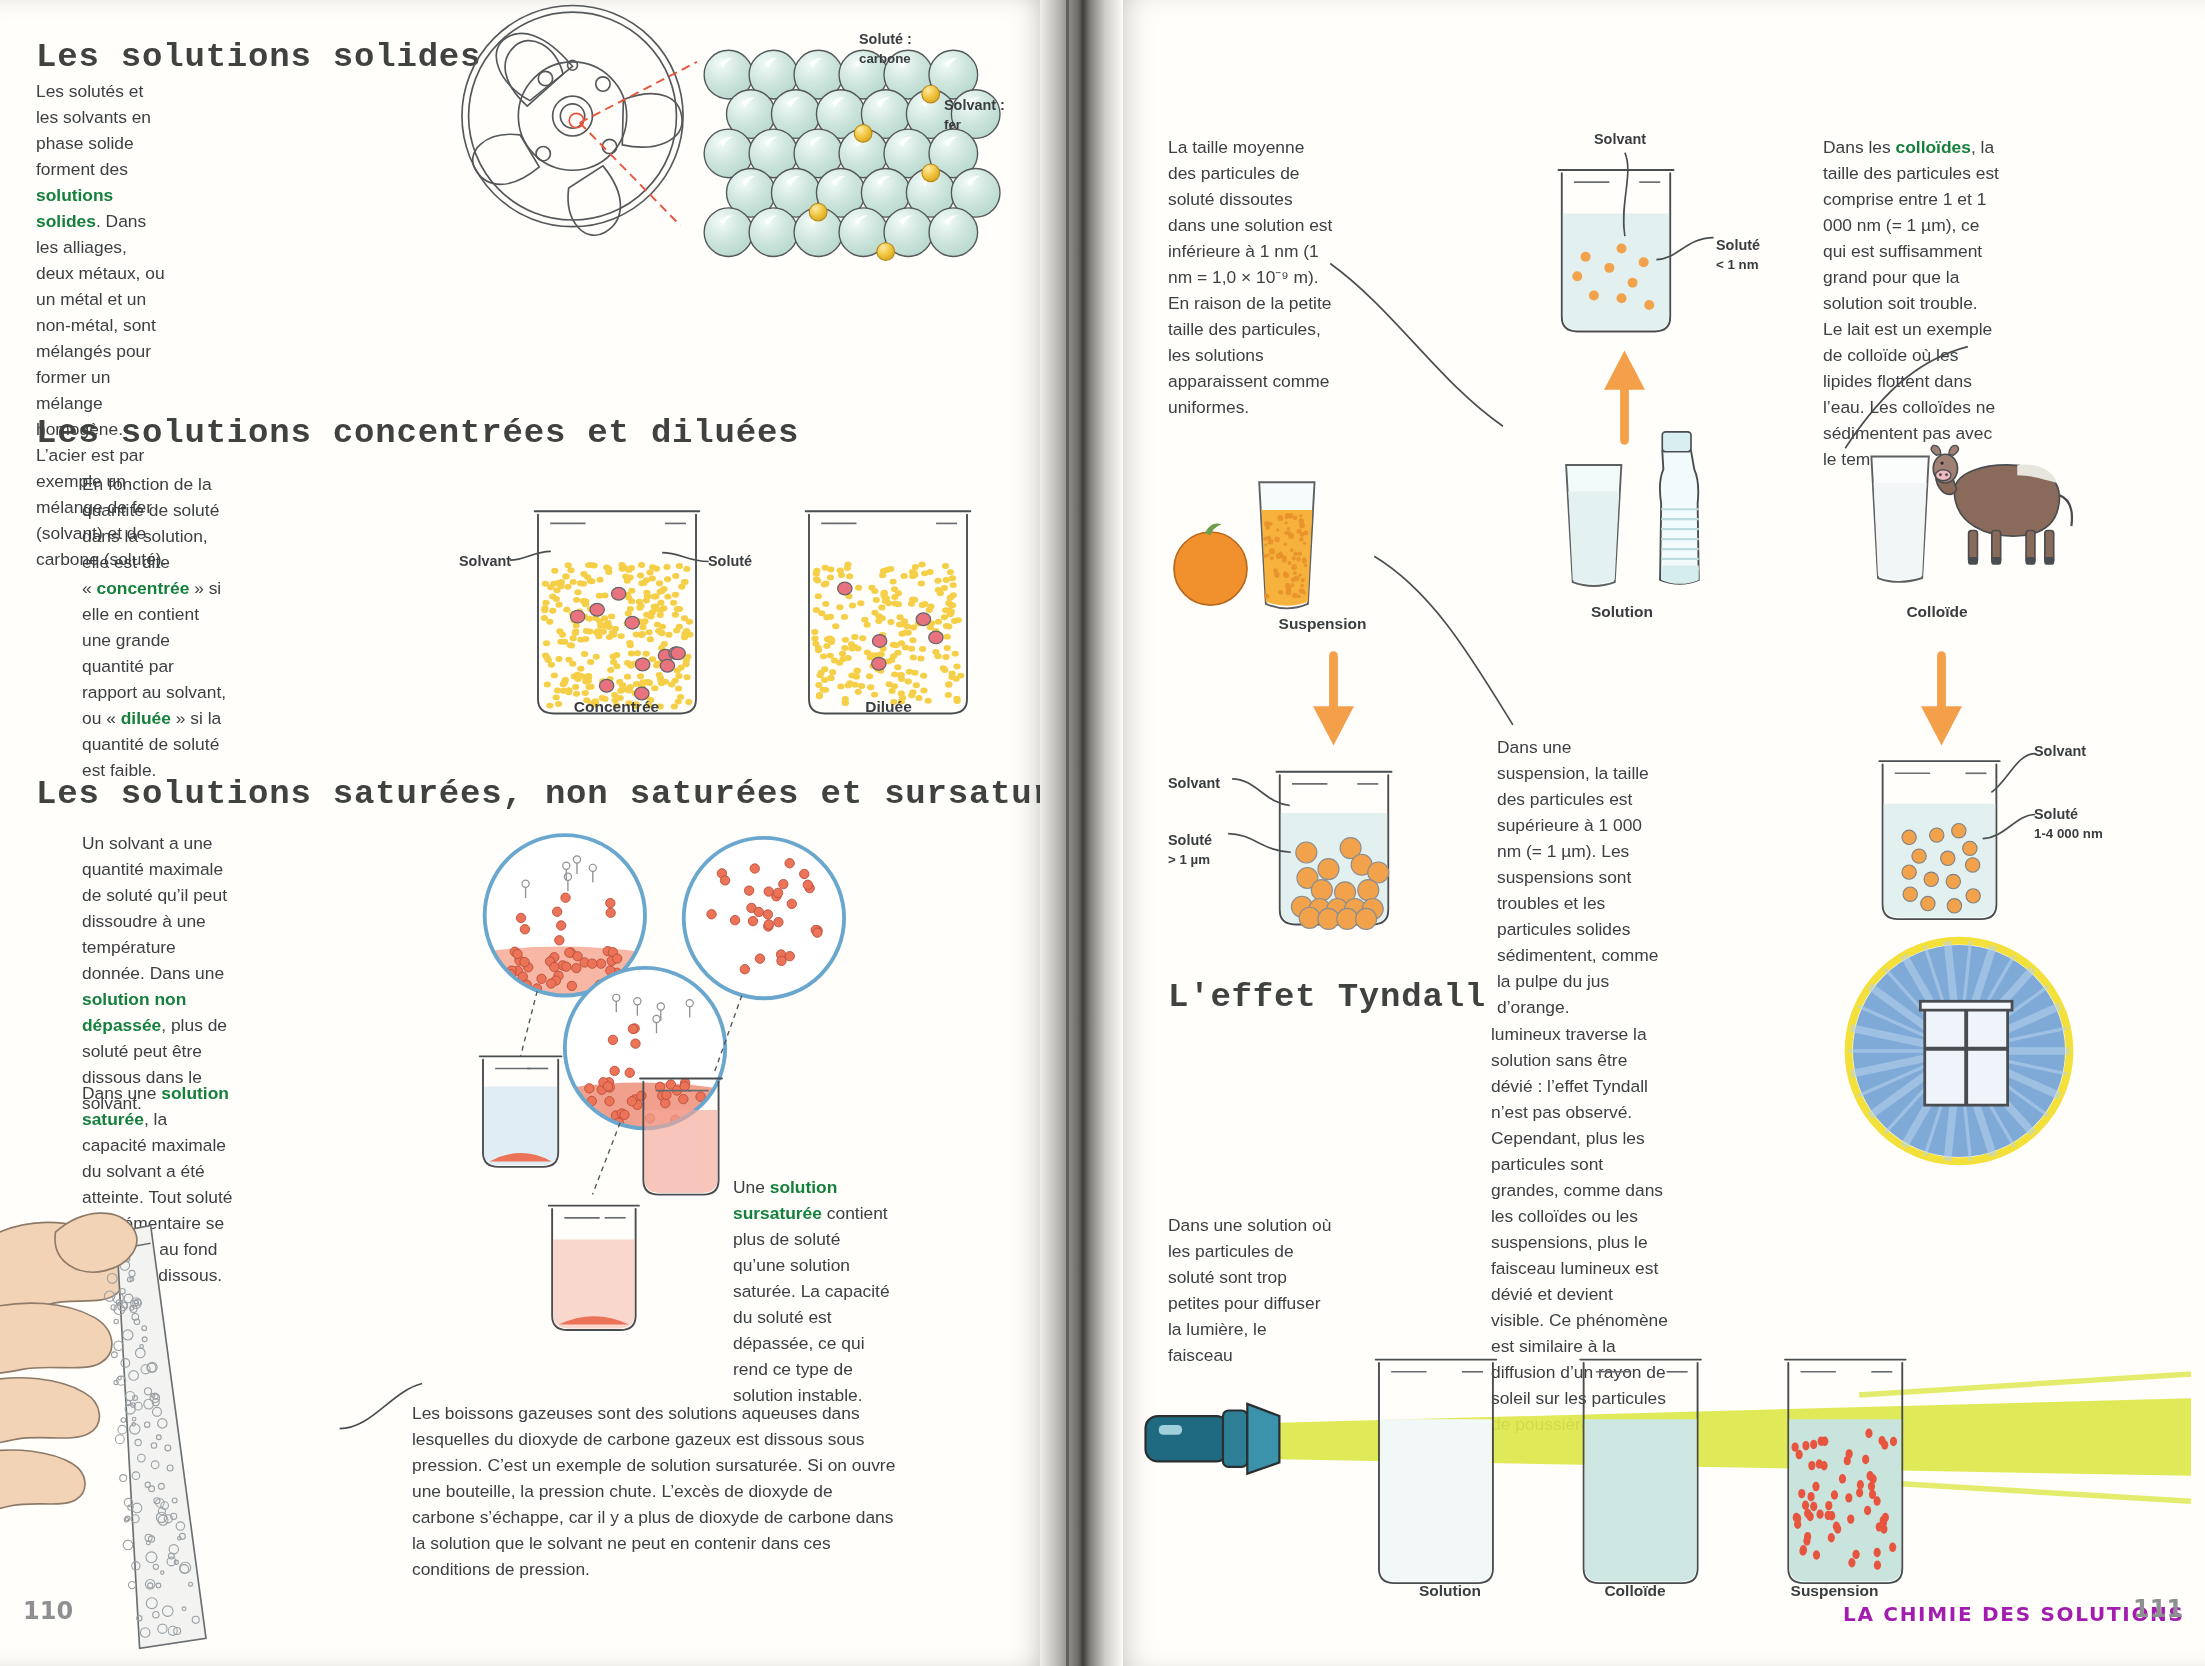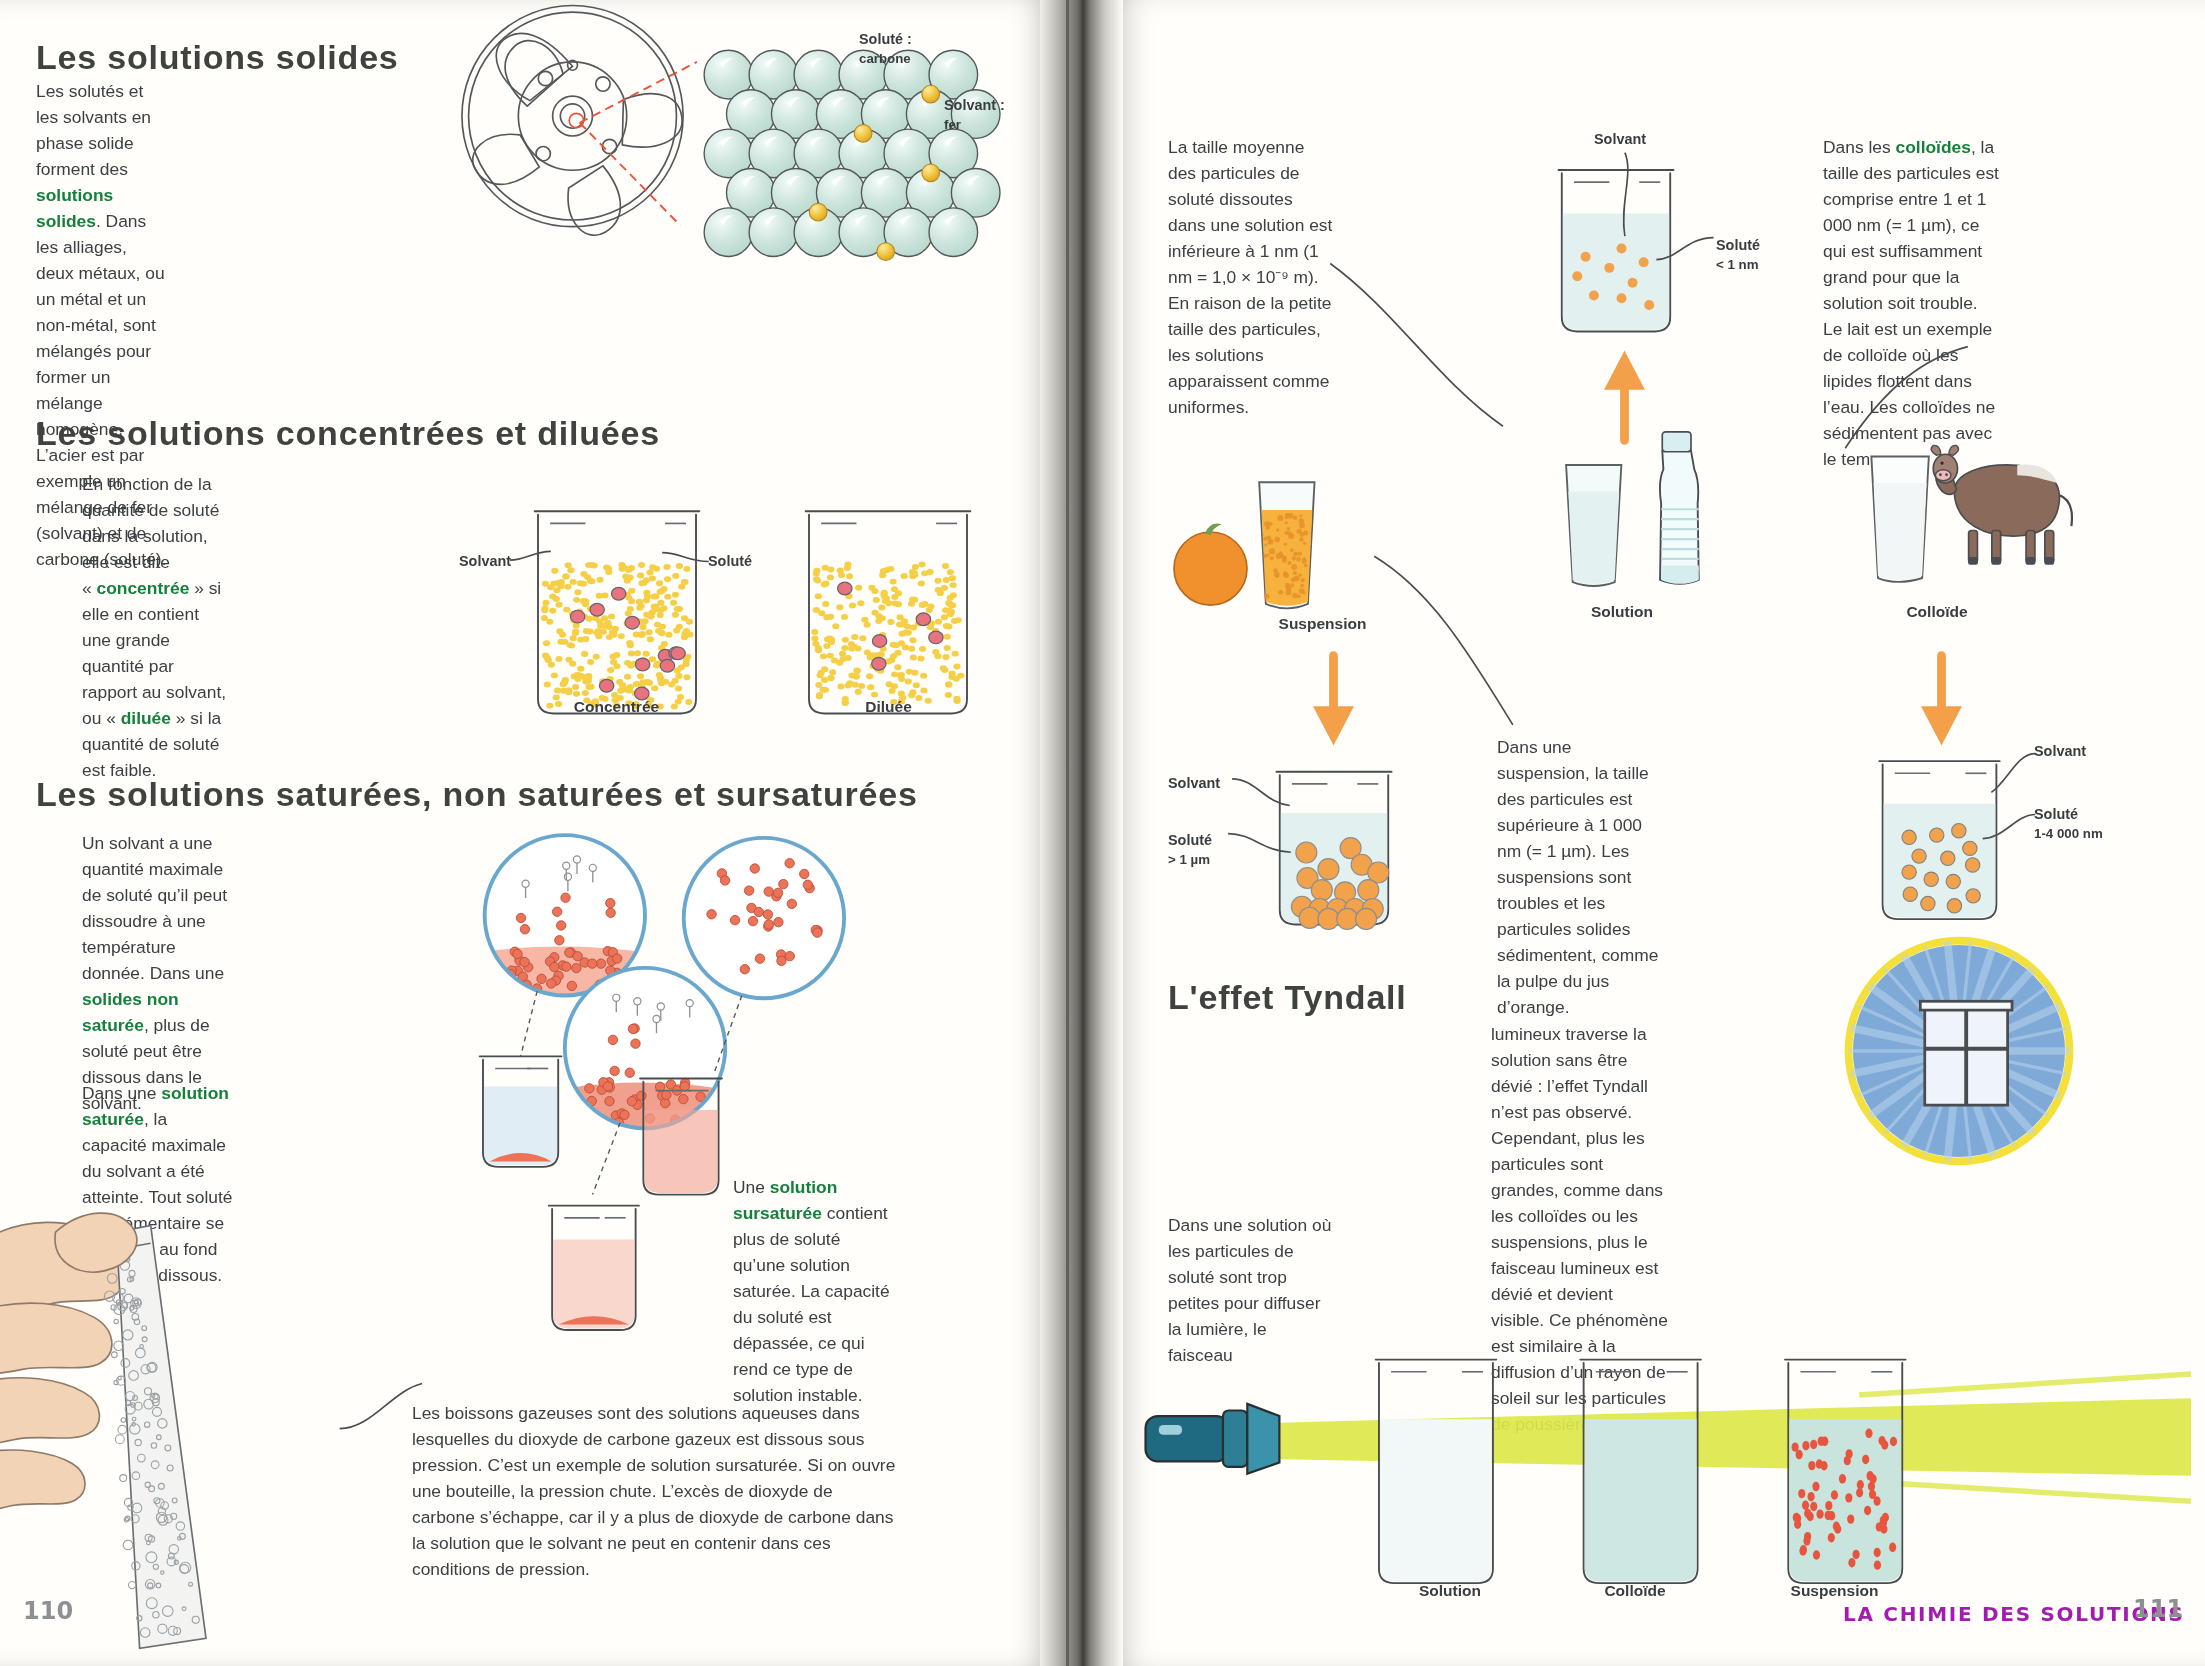--- a/index.html
+++ b/index.html
@@ -8,21 +8,21 @@
 
   
   .paper{position:absolute;top:0;bottom:0;background:#fffefb;}
   #leftpaper{left:0;width:1051px;box-shadow:inset -22px 0 33px -16.6px rgba(0,0,0,.35);}
   #rightpaper{left:1115px;right:0;box-shadow:inset 22px 0 33px -16.6px rgba(0,0,0,.28);}
   #gutter{position:absolute;left:1040px;top:0;width:83px;height:100%;
     background:linear-gradient(to right,#efeee9 0%,#b9b7b0 22%,#6d6b66 46%,#3f3e3b 52%,#7e7c76 60%,#cdcbc4 78%,#fdfcf9 100%);}
   #gutter:before{content:"";position:absolute;left:25.5px;top:0;width:3.3px;height:100%;background:rgba(0,0,0,.35);}
 
   
-  .h1{position:absolute;font-family:Liberation Sans, sans-serif;font-weight:700;
+  .h1{position:absolute;font-family:Liberation Mono, monospace;font-weight:700;
       color:#3f423f;font-size:34px;letter-spacing:0.8px;white-space:nowrap;}
   .body{position:absolute;color:#3d4043;font-size:17.4px;line-height:26px;
         font-family:Liberation Sans, sans-serif;font-weight:400;}
   .body b{font-weight:700;color:#15803d;}
   .lbl{position:absolute;font-weight:700;color:#3a3d40;font-size:14.4px;white-space:nowrap;}
   .lbl .sm{font-weight:700;font-size:13.3px;display:block;}
   .cap{position:absolute;font-weight:700;color:#3a3d40;font-size:15.5px;white-space:nowrap;text-align:center;}
   .pgnum{position:absolute;font-family:"DejaVu Sans",sans-serif;font-weight:700;
          color:#8d8f91;font-size:24px;}
   .footer{position:absolute;font-family:"DejaVu Sans",sans-serif;font-weight:700;
@@ -744,21 +744,21 @@
     <path d="M2 22 C30 22 44 6 76 6" stroke="#4a4d4f" stroke-width="3" fill="none"></path>
   </svg>
   <svg class="art" style="left:661px;top:546px;" width="50" height="25.5" viewBox="0 0 90 46">
     <path d="M2 12 C34 12 48 28 86 28" stroke="#4a4d4f" stroke-width="3" fill="none"></path>
   </svg>
   <div class="cap" style="left:564px;top:698px;width:105px;">Concentrée</div>
   <div class="cap" style="left:836px;top:698px;width:105px;">Diluée</div>
 
   <h1 class="h1" style="left:36px;top:752px;">Les solutions saturées, non saturées et sursaturées</h1>
 
-  <p class="body" style="left:82px;top:813px;width:147px;">Un solvant a une quantité maximale de soluté qu’il peut dissoudre à une température donnée. Dans une <b>solides non saturée</b>, plus de soluté peut être dissous dans le solvant.</p>
+  <p class="body" style="left:82px;top:813px;width:147px;">Un solvant a une quantité maximale de soluté qu’il peut dissoudre à une température donnée. Dans une <b>solution non dépassée</b>, plus de soluté peut être dissous dans le solvant.</p>
 
   <p class="body" style="left:82px;top:1063px;width:151px;">Dans une <b>solution saturée</b>, la capacité maximale du solvant a été atteinte. Tout soluté supplémentaire se déposera au fond sans être dissous.</p>
 
   <p class="body" style="left:733px;top:1157px;width:160px;">Une <b>solution sursaturée</b> contient plus de soluté qu’une solution saturée. La capacité du soluté est dépassée, ce qui rend ce type de solution instable.</p>
 
   <p class="body" style="left:412px;top:1383px;width:487px;">Les boissons gazeuses sont des solutions aqueuses dans lesquelles du dioxyde de carbone gazeux est dissous sous pression. C’est un exemple de solution sursaturée. Si on ouvre une bouteille, la pression chute. L’excès de dioxyde de carbone s’échappe, car il y a plus de dioxyde de carbone dans la solution que le solvant ne peut en contenir dans ces conditions de pression.</p>
 
   <div class="art" style="left:454px;top:813px;">
     <svg width="559" height="553" viewBox="0 0 1010 1000">
       <defs>

